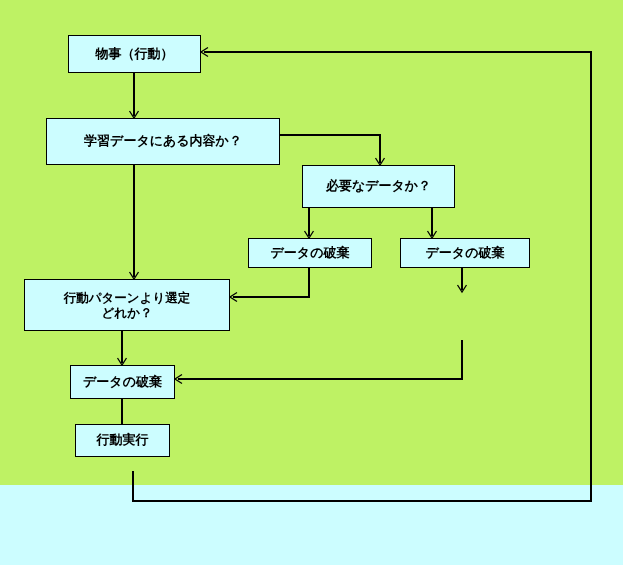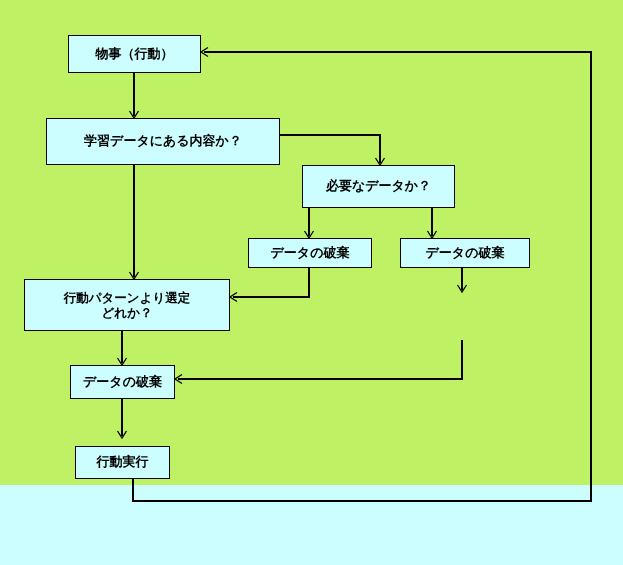--- a/index.html
+++ b/index.html
@@ -77,14 +77,14 @@
       <path d="M 208 47.5 L 201 52 L 208 56.5" fill="none" stroke="#000000" stroke-width="1.3" stroke-linecap="butt"></path>
     </svg>
 <div class="node" style="left: 68px; top: 35px; width: 133px; height: 38px; border-color: rgb(0, 0, 0); color: rgb(0, 0, 0); background: rgb(204, 253, 255);">物事（行動）</div>
     <div class="node" style="left: 22px; top: 118px; width: 234px; height: 47px; border-color: rgb(0, 0, 0); color: rgb(0, 0, 0); background: rgb(204, 253, 255); margin-left: 24px;">学習データにある内容か？</div>
     <div class="node" style="left: 302px; top: 165px; width: 153px; height: 43px; border-color: rgb(0, 0, 0); color: rgb(0, 0, 0); background: rgb(204, 253, 255);">必要なデータか？</div>
     <div class="node" style="left: 248px; top: 238px; width: 124px; height: 30px; border-color: rgb(0, 0, 0); color: rgb(0, 0, 0); background: rgb(204, 253, 255);">データの破棄</div>
     <div class="node" style="left: 400px; top: 238px; width: 130px; height: 30px; border-color: rgb(0, 0, 0); color: rgb(0, 0, 0); background: rgb(204, 253, 255);">データの破棄</div>
     <div class="node two-line" style="left: 24px; top: 279px; width: 206px; height: 52px; border-color: rgb(0, 0, 0); color: rgb(0, 0, 0); background: rgb(204, 253, 255);">行動パターンより選定
 どれか？</div>
     <div class="node" style="left: 70px; top: 365px; width: 105px; height: 34px; border-color: rgb(0, 0, 0); color: rgb(0, 0, 0); background: rgb(204, 253, 255);">データの破棄</div>
-    <div class="node" style="left: 75px; top: 446px; width: 95px; height: 33px; border-color: rgb(0, 0, 0); color: rgb(0, 0, 0); background: rgb(204, 253, 255);">行動実行</div>
+    <div class="node" style="left: 75px; top: 424px; width: 95px; height: 33px; border-color: rgb(0, 0, 0); color: rgb(0, 0, 0); background: rgb(204, 253, 255);">行動実行</div>
   </div>
 
 </body></html>

